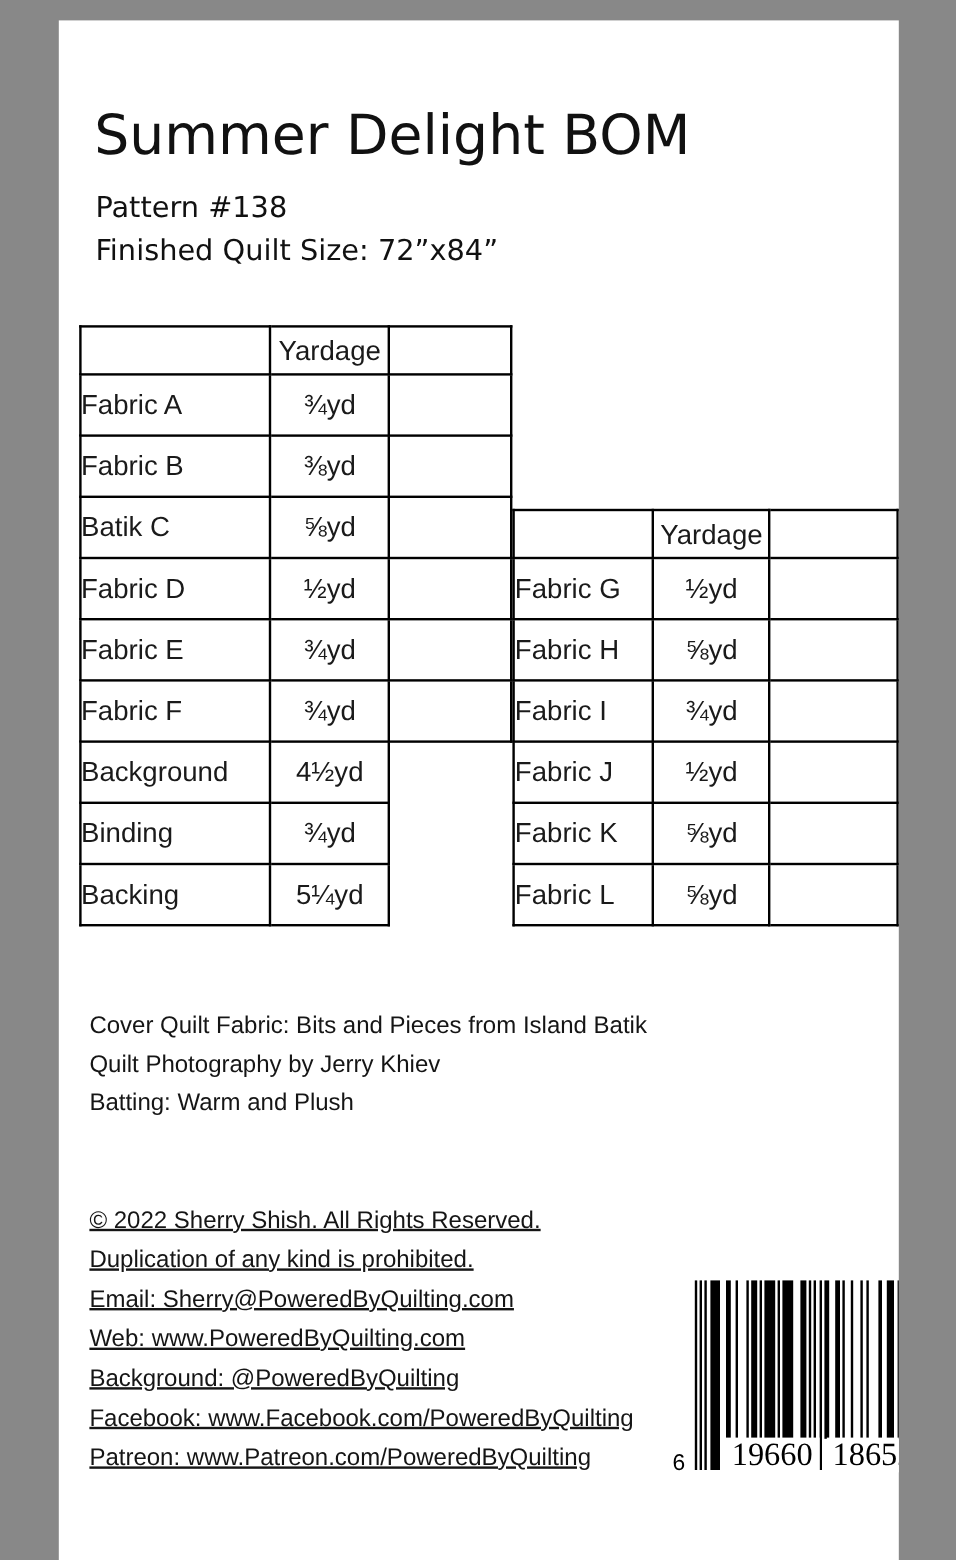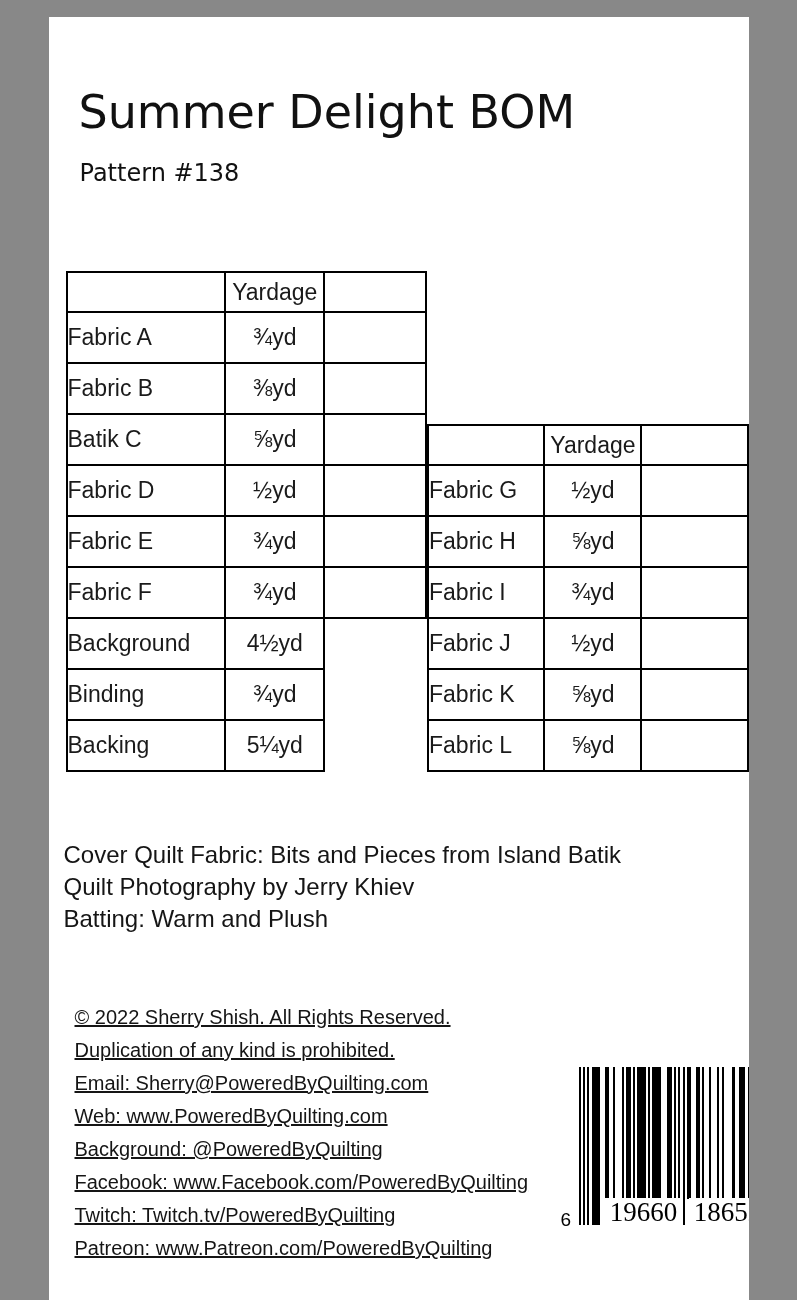--- a/index.html
+++ b/index.html
@@ -62,21 +62,21 @@
       repeating-linear-gradient(-35deg, transparent 0 9px, var(--c2) 9px 10.5px, transparent 10.5px 19px);
   }
   td.p-speckle{
     background-image:
       radial-gradient(var(--c2) 1.1px, transparent 1.7px),
       radial-gradient(var(--c2) 0.9px, transparent 1.5px);
     background-size:14px 11px, 19px 15px;
     background-position:0 0, 7px 6px;
   }
   
-  .infoblock{position:absolute;left:15px;top:822px;font-size:24px;line-height:32px;color:#151515;}
+  .infoblock{position:absolute;left:26px;top:822px;font-size:20px;line-height:32px;color:#151515;}
   .footerblock{position:absolute;left:26px;top:984px;font-size:20px;line-height:33px;color:#151515;text-decoration:underline;}
   .infoblock div,.footerblock div{white-space:pre;}
   
   .barcode{position:absolute;left:512px;top:1050px;width:248px;height:172px;}
   .bars{position:absolute;left:18px;top:0;width:206px;height:158px;}
   .bar{position:absolute;top:0;height:132px;background:#000;}
   .bar.ext{height:158px;}
   .bc-num{
     position:absolute;top:131px;height:29px;background:#fff;
     text-align:center;font-size:27px;line-height:29px;color:#000;
@@ -84,20 +84,21 @@
   }
   .bc-side{position:absolute;font-size:19px;top:142px;color:#000;}
 </style>
 </head>
 <body>
 
 <div class="page">
 
   <div class="title">Summer Delight BOM</div>
   <div class="subline1">Pattern #138</div>
+  <div class="subline2">Finished Quilt Size: 72”x84”</div>
 
   <div class="tables">
     <table class="yard">
       <colgroup>
           <col style="width:167px">
           <col style="width:102px">
           <col style="width:126px">
         </colgroup>
       <thead>
         <tr>
@@ -205,21 +206,20 @@
       <div>Batting: Warm and Plush</div>
     </div>
 
   <div class="footerblock" id="footer-block">
       <div>© 2022 Sherry Shish. All Rights Reserved.</div>
       <div>Duplication of any kind is prohibited.</div>
       <div>Email: Sherry@PoweredByQuilting.com</div>
       <div>Web: www.PoweredByQuilting.com</div>
       <div>Background: @PoweredByQuilting</div>
       <div>Facebook: www.Facebook.com/PoweredByQuilting</div>
-      <div>Twitch: Twitch.tv/PoweredByQuilting</div>
       <div>Patreon: www.Patreon.com/PoweredByQuilting</div>
     </div>
 
   <div class="barcode">
     <div class="bars" id="bars">
         <div class="bar ext" style="left: 0px; width: 2.17px;"></div>
         <div class="bar ext" style="left: 4.34px; width: 2.17px;"></div>
         <div class="bar ext" style="left: 8.67px; width: 2.17px;"></div>
         <div class="bar ext" style="left: 13.01px; width: 8.67px;"></div>
         <div class="bar" style="left: 26.02px; width: 4.34px;"></div>

